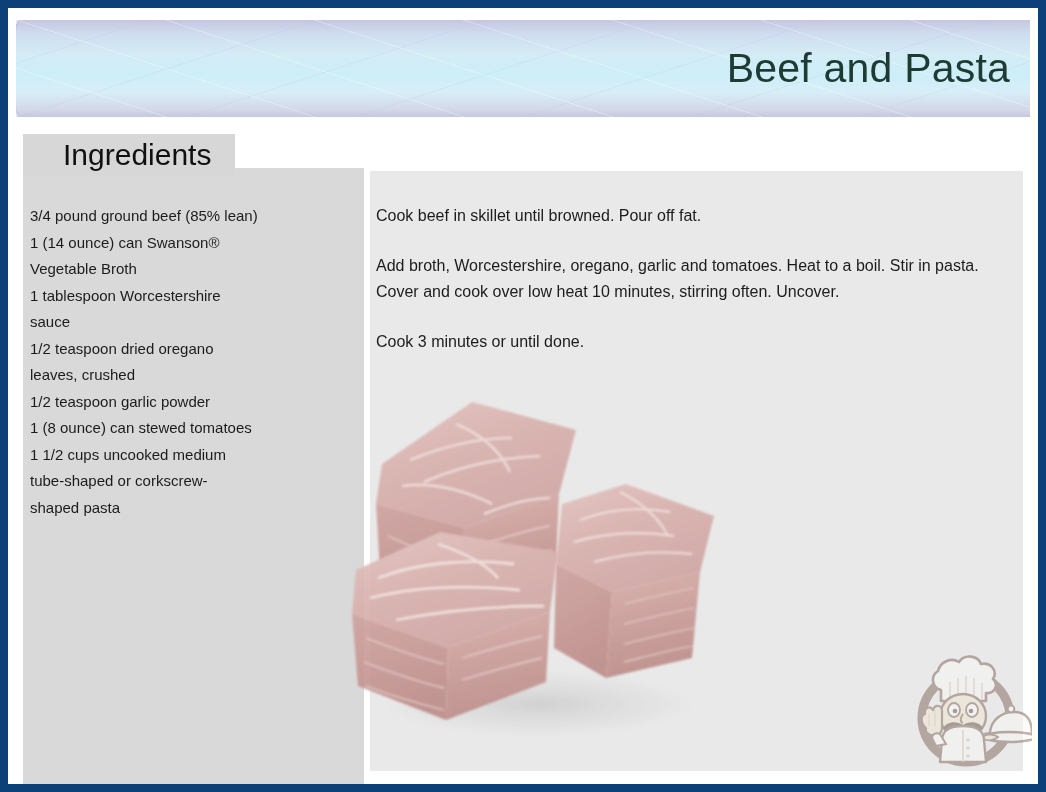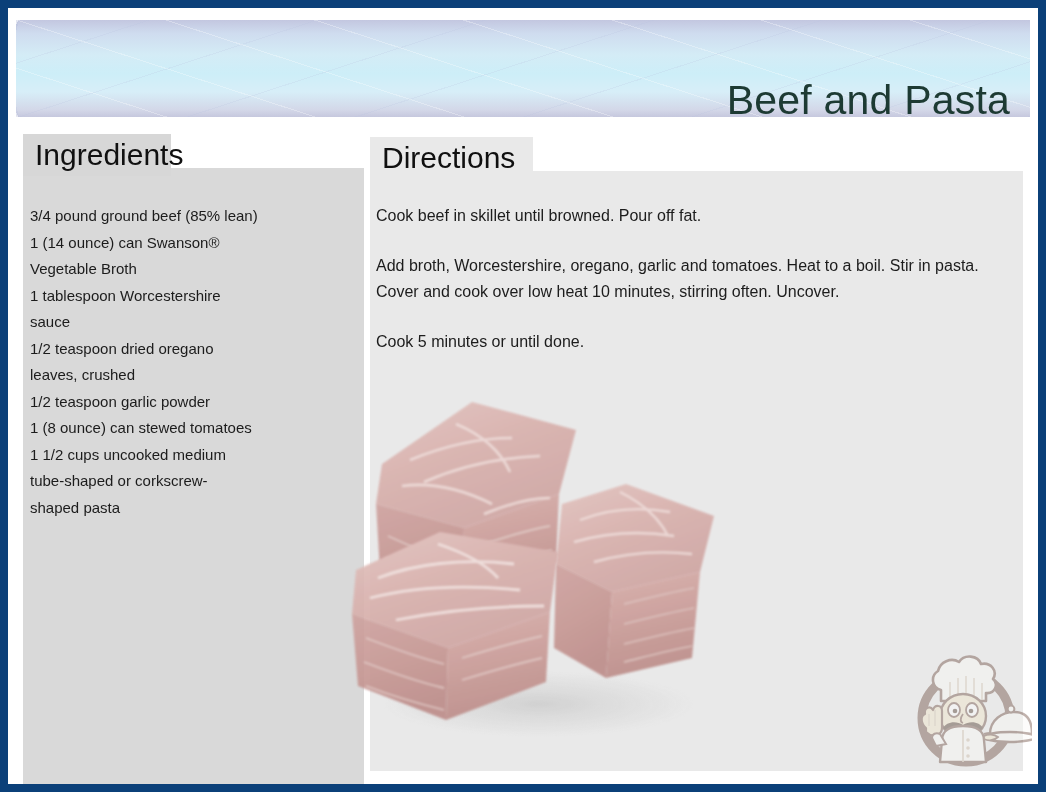--- a/index.html
+++ b/index.html
@@ -59,43 +59,43 @@
     position: absolute;
     right: 20px;
     top: 50%;
     transform: translateY(-52%);
     font-size: 41px;
     font-weight: 400;
     color: #1d3a33;
     letter-spacing: 0.2px;
     white-space: nowrap;
     z-index: 3;
-    margin-top: 32px;
   }
 
   
   .panel-tab {
     position: absolute;
     height: 42px;
     display: flex;
     align-items: center;
     z-index: 4;
   }
   .panel-tab-label {
     font-size: 30px;
     font-weight: 400;
     color: #101010;
     line-height: 1;
     padding-left: 12px;
   }
   #tab-ingredients {
     left: 15px;
     top: 126px;
-    width: 148px;
+    width: 184px;
     background: #d7d7d7;
+    padding-left: 28px;
   }
   #tab-directions {
     left: 362px;
     top: 129px;
     width: 163px;
     background: #e9e9e9;
   }
 
   
   #panel-ingredients {
@@ -177,41 +177,38 @@
     </div>
 
     <div id="panel-ingredients"></div>
 
     <div id="panel-directions"></div>
 
     <div id="tab-ingredients" class="panel-tab">
       <span class="panel-tab-label">Ingredients</span>
     </div>
 
-    <div id="tab-directions" class="panel-tab">
-      <span class="panel-tab-label">Directions</span>
-    </div>
 
     <div id="ingredients-text">3/4 pound ground beef (85% lean)
 1 (14 ounce) can Swanson®
 Vegetable Broth
 1 tablespoon Worcestershire
 sauce
 1/2 teaspoon dried oregano
 leaves, crushed
 1/2 teaspoon garlic powder
 1 (8 ounce) can stewed tomatoes
 1 1/2 cups uncooked medium
 tube-shaped or corkscrew-
 shaped pasta</div>
 
     <div id="directions-body">
       <p class="direction-para">Cook beef in skillet until browned. Pour off fat.</p>
       <p class="direction-para">Add broth, Worcestershire, oregano, garlic and tomatoes. Heat to a boil. Stir in pasta. Cover and cook over low heat 10 minutes, stirring often. Uncover.</p>
-      <p class="direction-para">Cook 5 minutes or until done.</p>
+      <p class="direction-para">Cook 3 minutes or until done.</p>
     </div>
 
     <div id="beef-photo">
       <svg viewBox="0 0 400 370" xmlns="http://www.w3.org/2000/svg">
         <defs>
           <linearGradient id="beefTop" x1="0" y1="0" x2="0.6" y2="1">
             <stop offset="0%" stop-color="#e3c4c0"></stop>
             <stop offset="45%" stop-color="#d9b2ae"></stop>
             <stop offset="100%" stop-color="#cfa5a2"></stop>
           </linearGradient>

